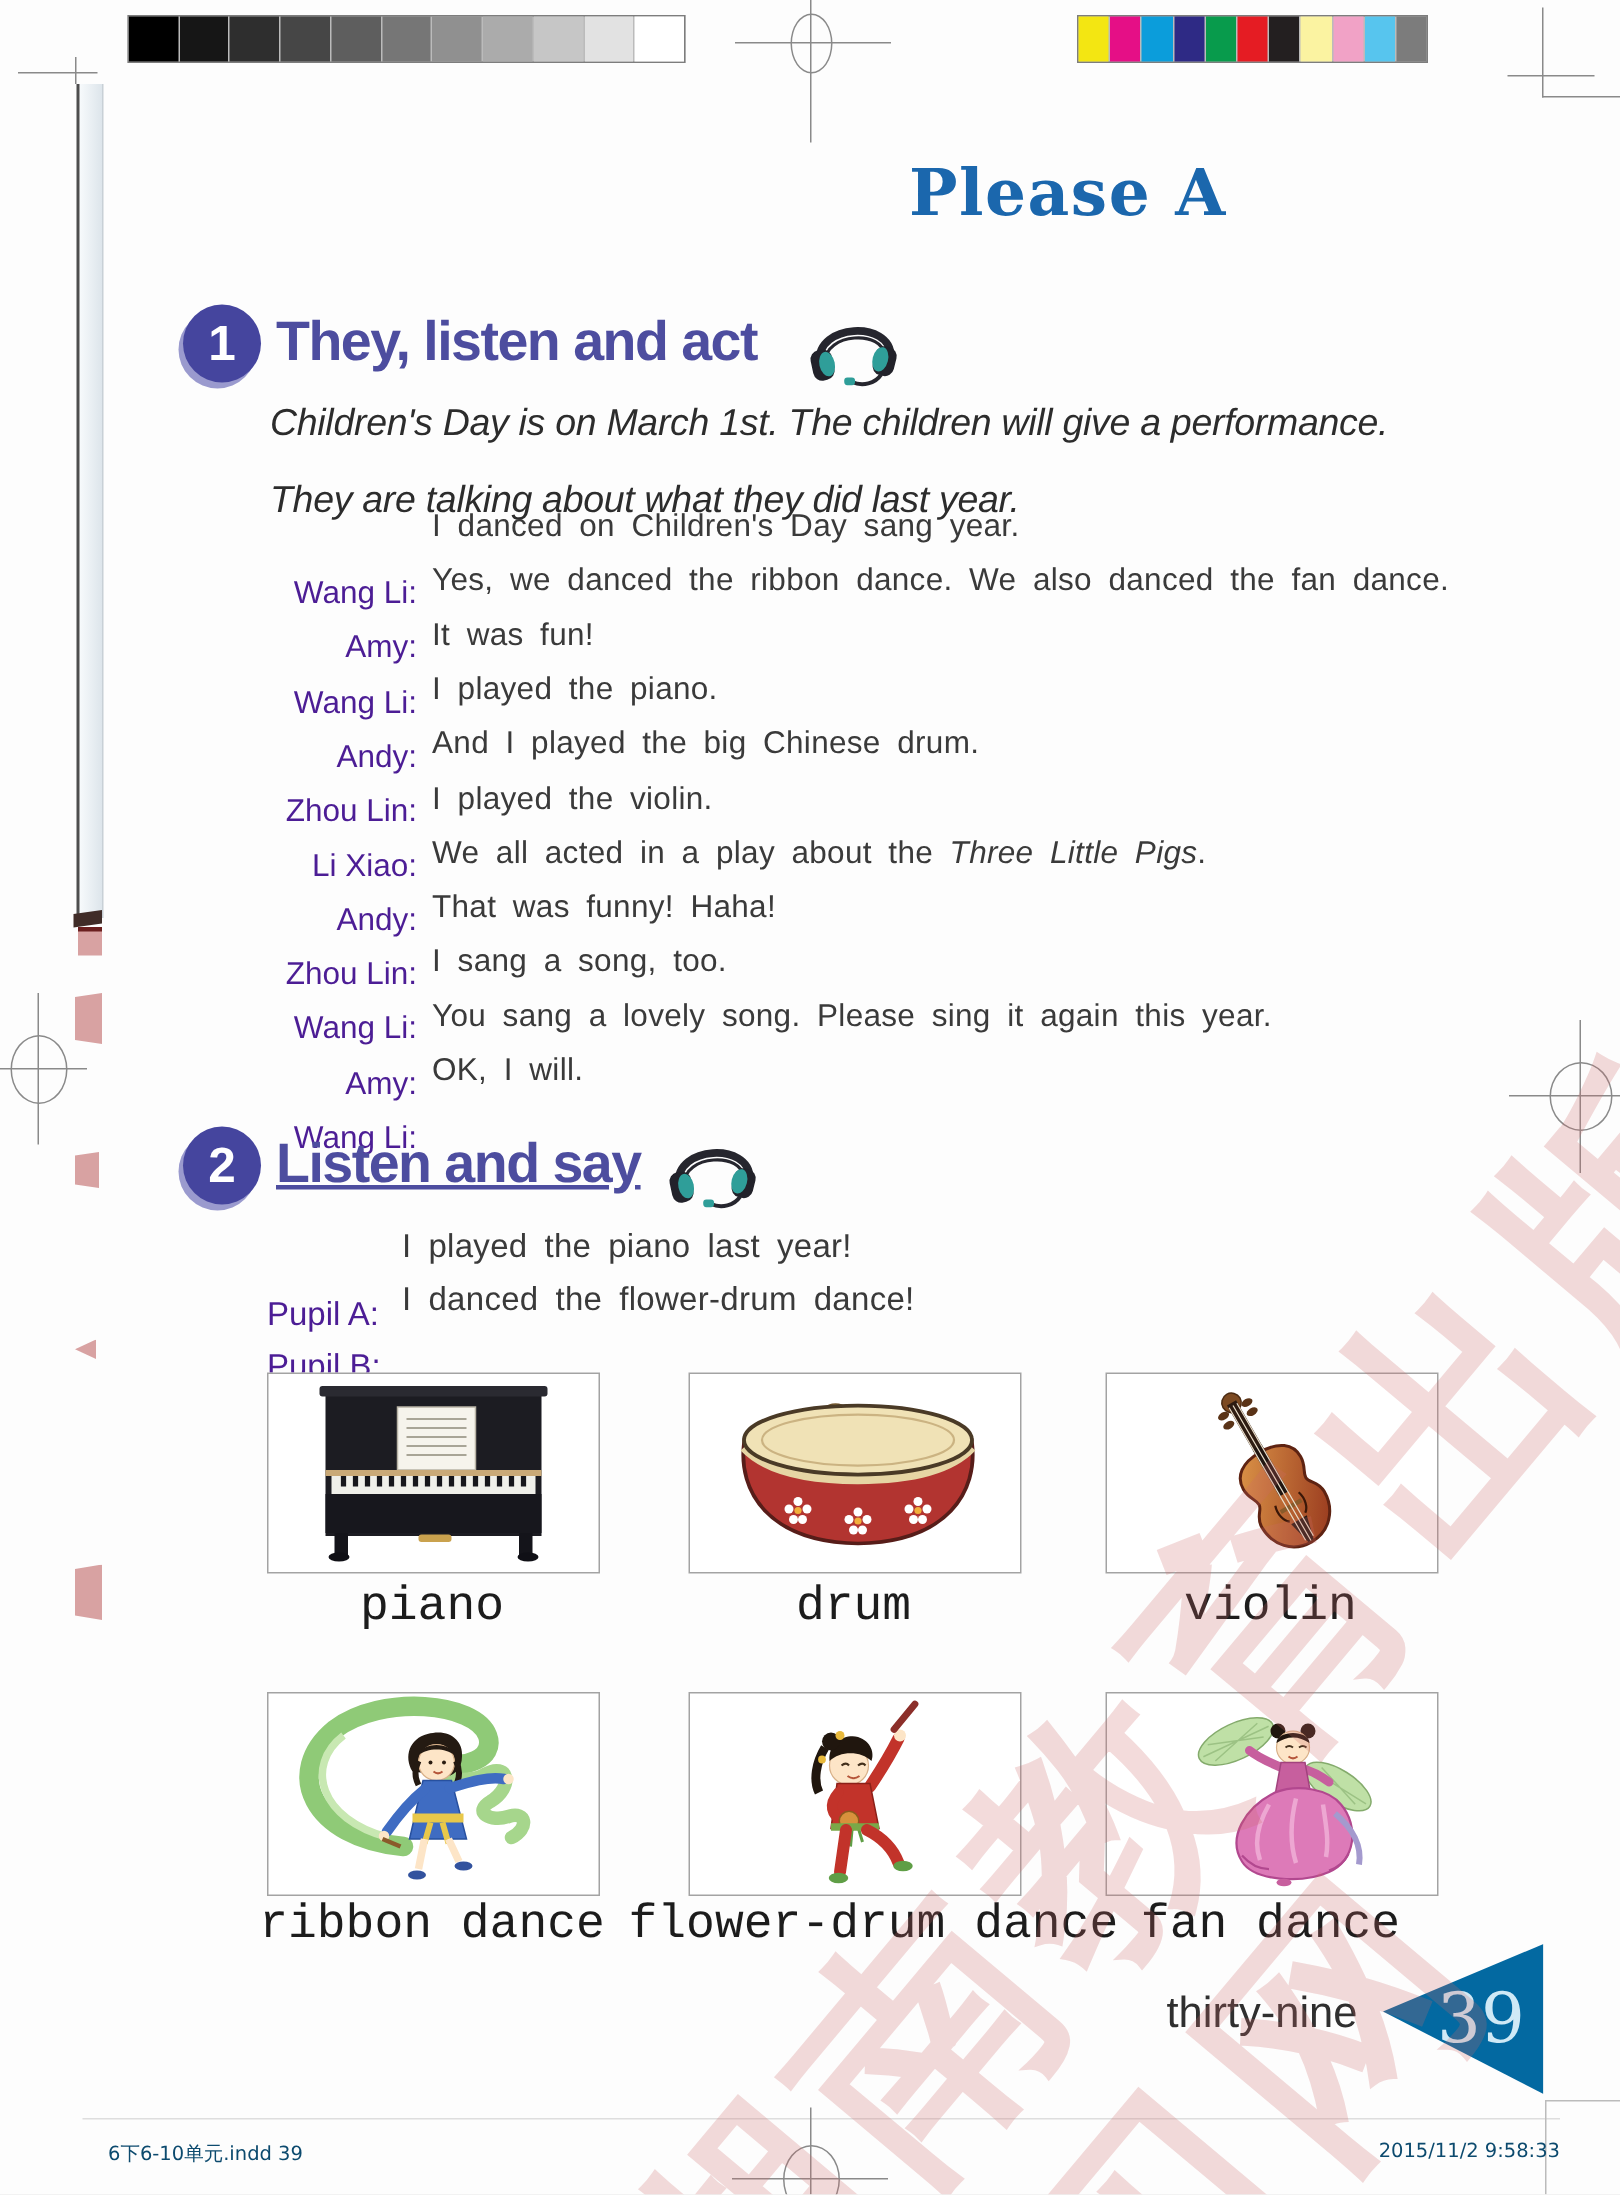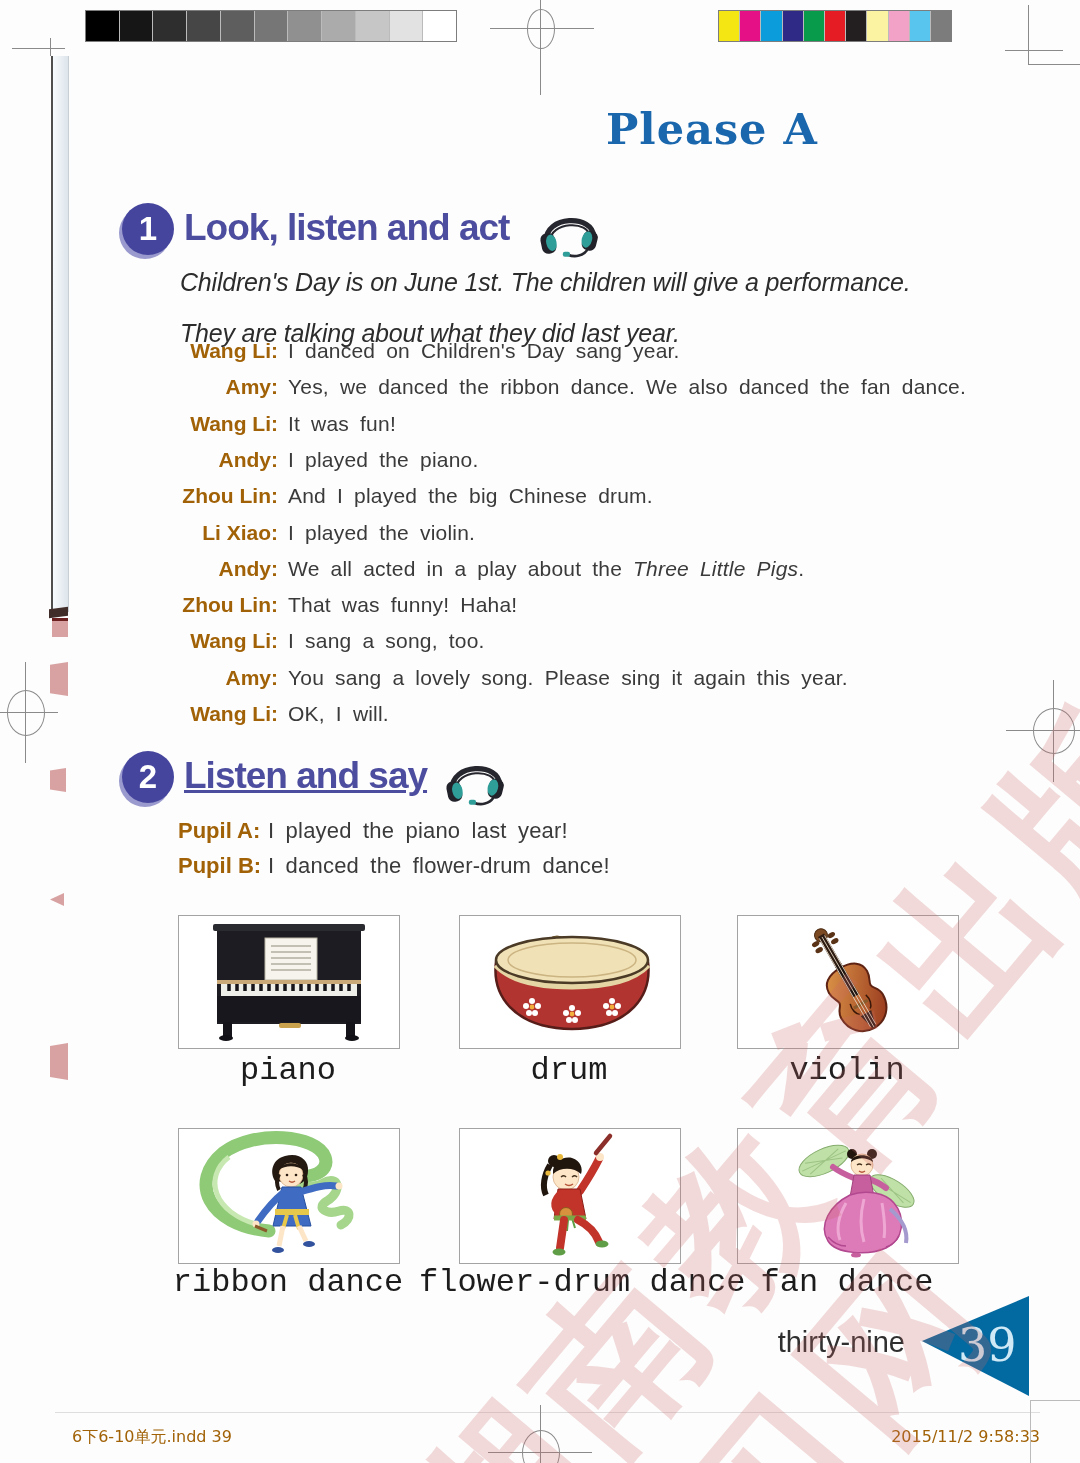--- a/index.html
+++ b/index.html
@@ -20,38 +20,38 @@
   .act-badge{position:absolute;width:52px;height:52px;border-radius:50%;background:#45459e;
       box-shadow:-3px 4px 0 #9a9ace;color:#fff;font-weight:bold;font-size:33px;
       display:flex;align-items:center;justify-content:center;}
   .act-title{position:absolute;font-weight:bold;font-size:37px;color:#4d4d9f;letter-spacing:-1px;}
   .hp{position:absolute;width:66px;height:56px;}
   
   .intro{position:absolute;left:180px;width:820px;font-style:italic;font-size:25px;
       line-height:43px;color:#2c2c2c;letter-spacing:-0.2px;}
   .dlg{position:absolute;left:0;top:0;width:1080px;}
   .dlg-row{position:absolute;height:30px;width:1000px;}
-  .spk{position:absolute;left:150px;width:128px;text-align:right;color:#a16207;
-      font-weight:bold;font-size:21px;white-space:nowrap;}
+  .spk{position:absolute;left:150px;width:128px;text-align:right;color:#4c1d95;
+      font-weight:normal;font-size:21px;white-space:nowrap;margin-top:45px;}
   .txt{position:absolute;left:288px;width:760px;font-size:21px;color:#3a3a3a;
       word-spacing:5px;letter-spacing:0.2px;white-space:nowrap;}
   #dialogue2 .spk{left:178px;width:88px;text-align:left;font-size:22px;}
   #dialogue2 .txt{left:268px;font-size:22px;}
   
   .vbox{position:absolute;width:220px;height:132px;background:#fff;border:1px solid #a3a3a3;}
   .vlabel{position:absolute;width:300px;text-align:center;font-family:"Liberation Mono",monospace;
       font-size:32px;color:#1c1c1c;white-space:nowrap;}
   
   #page-word{position:absolute;left:700px;top:1326px;width:205px;text-align:right;
       font-size:29px;color:#2f2f2f;}
   #page-triangle{position:absolute;left:922px;top:1296px;width:107px;height:100px;background:#0369a1;
       clip-path:polygon(100% 0,100% 100%,0 45%);}
   #page-number{position:absolute;left:36px;top:22px;font-family:"DejaVu Serif",serif;
       font-size:46px;color:#cfe9f6;}
-  .foot-txt{position:absolute;font-size:16px;color:#a16207;font-family:"DejaVu Sans",sans-serif;}
+  .foot-txt{position:absolute;font-size:13px;color:#0c4a6e;font-family:"DejaVu Sans",sans-serif;}
   
   .watermark{position:absolute;font-weight:bold;color:rgba(206,105,105,0.24);
       font-family:"DejaVu Sans",sans-serif;white-space:nowrap;pointer-events:none;
       transform-origin:0 0;transform:rotate(-50deg);font-size:168px;letter-spacing:14px;z-index:5;}
 </style>
 </head>
 <body>
 
 <div id="page">
 
@@ -111,37 +111,37 @@
   <div class="spine-cap"></div>
   <div class="tab" style="left:52px;top:618px;width:16px;height:16px;border-top:3px solid #6b1f1f;"></div>
   <div class="tab" style="left:50px;top:662px;width:18px;height:34px;clip-path:polygon(0 8%,100% 0,100% 100%,0 92%);"></div>
   <div class="tab" style="left:50px;top:768px;width:16px;height:24px;clip-path:polygon(0 10%,100% 0,100% 100%,0 90%);"></div>
   <div class="tab" style="left:50px;top:893px;width:14px;height:13px;clip-path:polygon(0 50%,100% 0,100% 100%);"></div>
   <div class="tab" style="left:50px;top:1043px;width:18px;height:37px;clip-path:polygon(0 8%,100% 0,100% 100%,0 92%);"></div>
 
   <div id="section-title">Please A</div>
 
   <div class="act-badge" style="left:122px;top:203px;">1</div>
-  <div class="act-title" style="left:184px;top:207px;">Look, listen and act</div>
+  <div class="act-title" style="left:184px;top:207px;">They, listen and act</div>
   <svg class="hp" style="left:536px;top:203px;" viewBox="0 0 64 52">
     <path d="M10,36 C8,11 56,9 56,32" fill="none" stroke="#26262e" stroke-width="5"></path>
     <path d="M14,36 C13,17 52,15 52,32" fill="none" stroke="#26262e" stroke-width="2"></path>
     <g transform="rotate(-12 12 38)">
         <rect x="5" y="28" width="14" height="20" rx="6" fill="#22222a"></rect>
         <ellipse cx="15" cy="38" rx="5" ry="8" fill="#2f9e99"></ellipse>
       </g>
     <g transform="rotate(14 52 36)">
         <rect x="45" y="26" width="14" height="19" rx="6" fill="#22222a"></rect>
         <ellipse cx="49" cy="35" rx="5" ry="8" fill="#2f9e99"></ellipse>
       </g>
     <path d="M50,44 C46,50 38,52 31,49" stroke="#26262e" stroke-width="2.5" fill="none"></path>
     <rect x="26" y="46" width="7" height="5" rx="2" fill="#2f9e99"></rect>
   </svg>
 
-  <div class="intro" style="top:261px;">Children's Day is on June 1st. The children will give a performance.</div>
+  <div class="intro" style="top:261px;">Children's Day is on March 1st. The children will give a performance.</div>
   <div class="intro" style="top:312px;font-style:italic;">They are talking about what they did last year.</div>
 
   <div class="dlg" id="dialogue1" style="top:339px;">
       <div class="dlg-row" style="top: 0px;">
         <span class="spk">Wang Li:</span>
         <span class="txt"><span>I danced on Children's Day sang year.</span></span>
       </div>
       <div class="dlg-row" style="top: 36.3px;">
         <span class="spk">Amy:</span>
         <span class="txt"><span>Yes, we danced the ribbon dance. We also danced the fan dance.</span></span>

